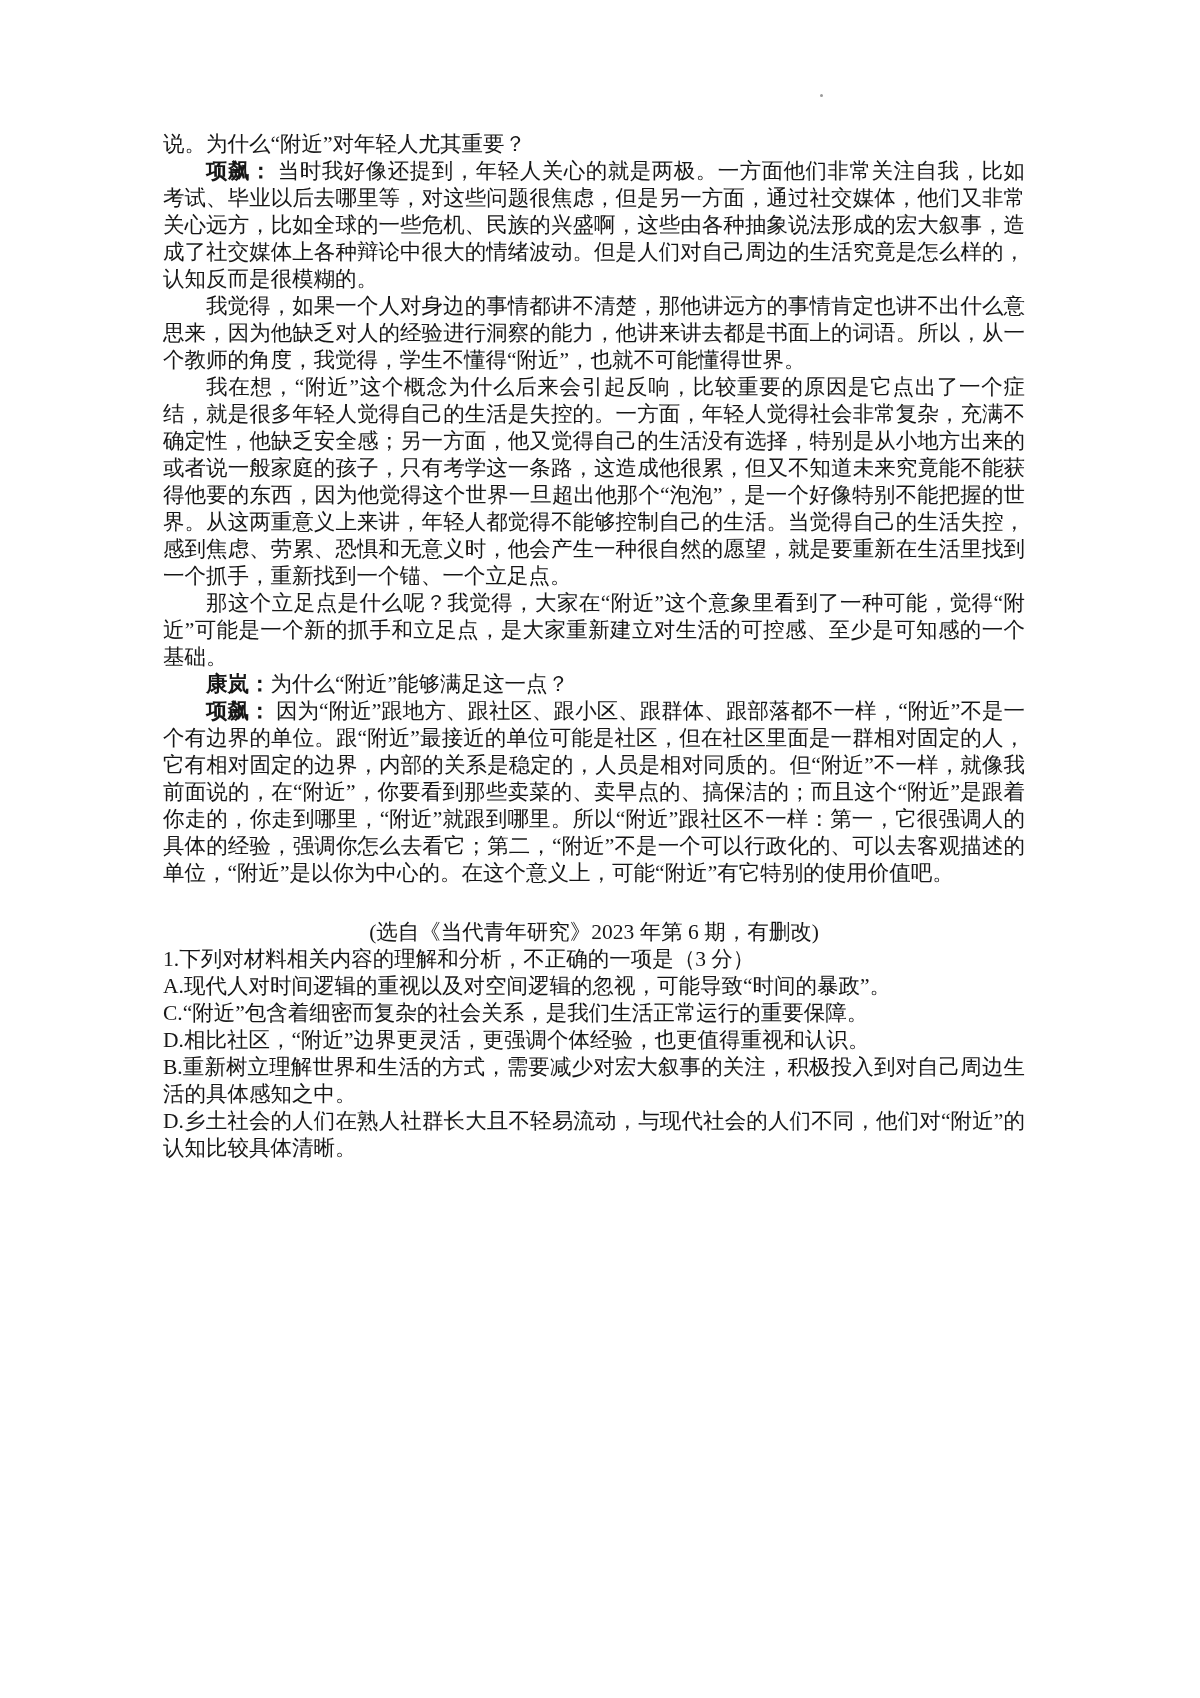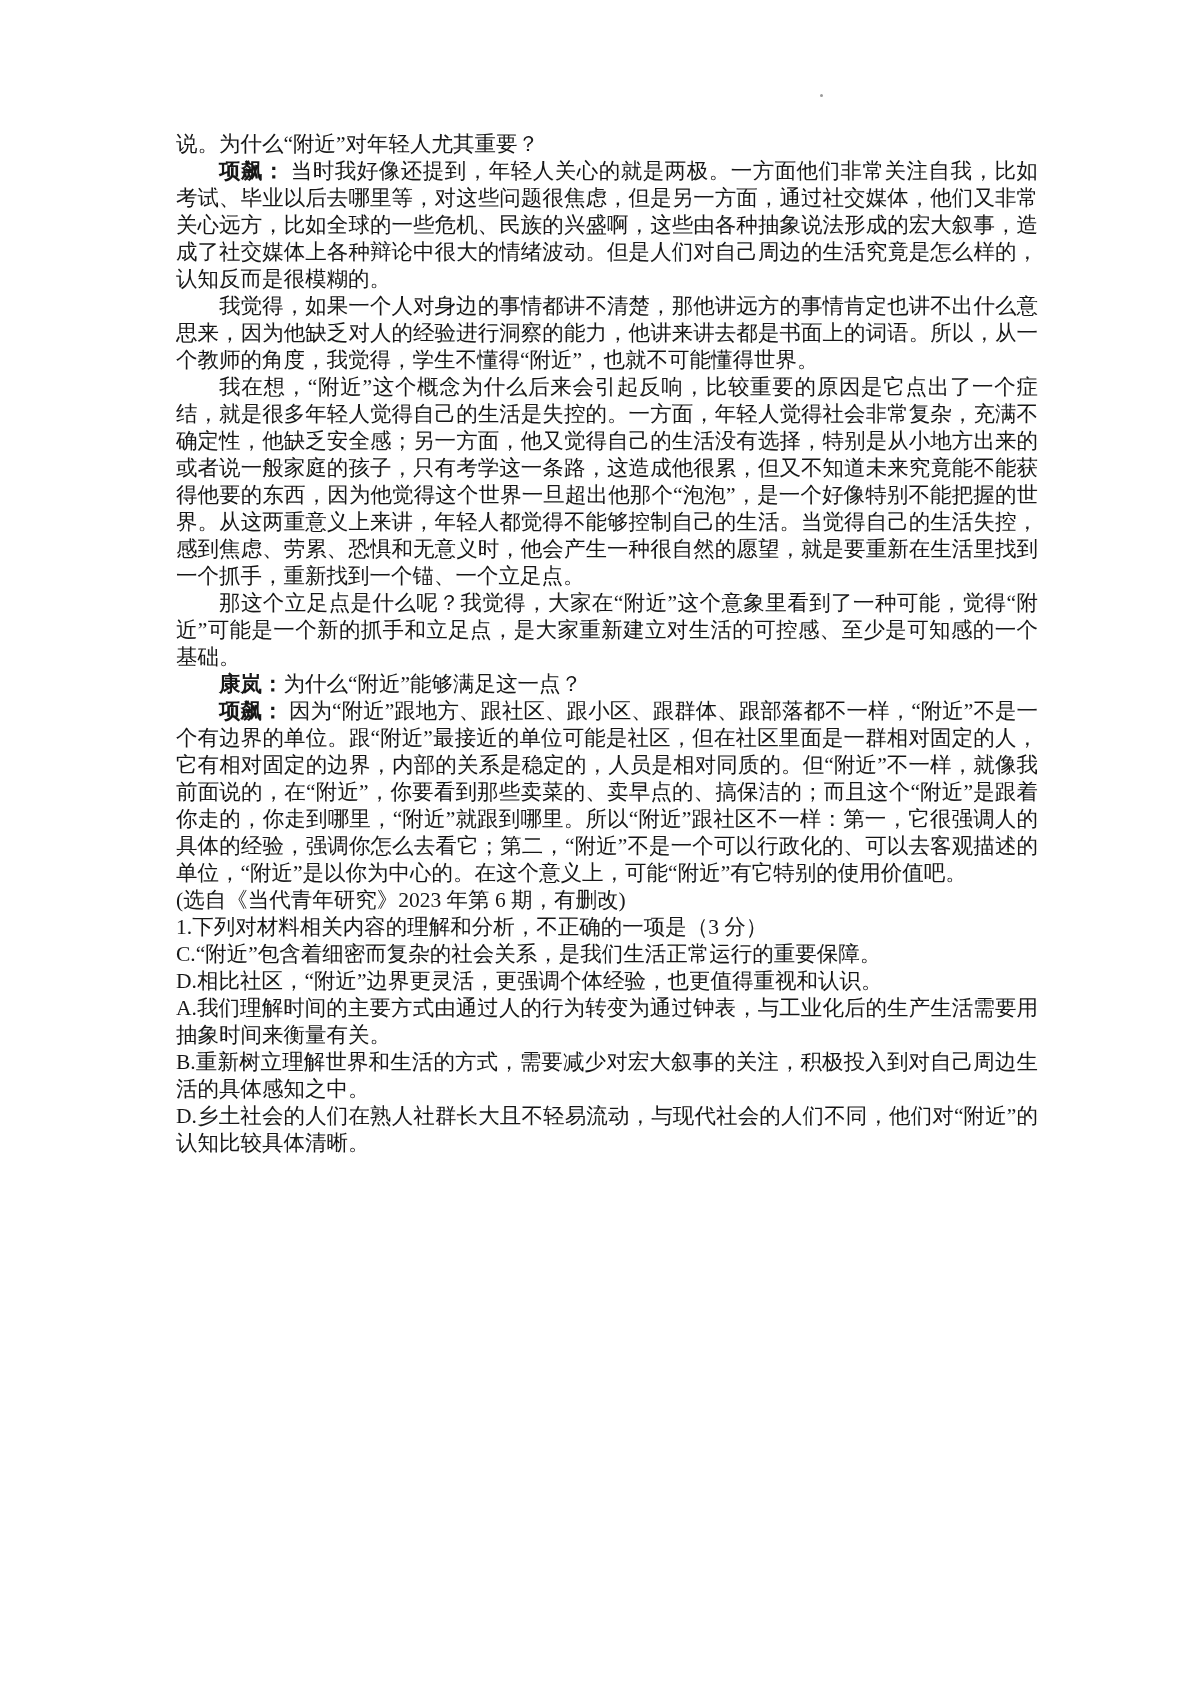--- a/index.html
+++ b/index.html
@@ -11,38 +11,39 @@
     position: relative;
     width: 1200px;
     height: 1698px;
     background: #ffffff;
     color: #171717;
     font-family: "Liberation Serif", "DejaVu Serif", serif;
     overflow: hidden;
   }
   .text-block {
     position: absolute;
-    left: 176px;
+    left: 163px;
     top: 131px;
     width: 862px;
     font-size: 21.5px;
     line-height: 27px;
   }
   .par {
     margin: 0;
     text-align: justify;
     text-justify: inter-ideograph;
     word-break: break-all;
   }
   .par.dialogue,
   .par.indent {
     text-indent: 2em;
   }
   .par.source {
-    text-align: left;
+    text-align: center;
+    margin-top: 32px;
   }
   .speaker {
     font-weight: bold;
   }
   .speck {
     position: absolute;
     left: 820px;
     top: 94px;
     width: 3px;
     height: 3px;
@@ -58,19 +59,19 @@
   <div class="text-block">
       <p class="par plain"><span>说。为什么“附近”对年轻人尤其重要？</span></p>
       <p class="par dialogue"><span class="speaker">项飙：</span><span> 当时我好像还提到，年轻人关心的就是两极。一方面他们非常关注自我，比如考试、毕业以后去哪里等，对这些问题很焦虑，但是另一方面，通过社交媒体，他们又非常关心远方，比如全球的一些危机、民族的兴盛啊，这些由各种抽象说法形成的宏大叙事，造成了社交媒体上各种辩论中很大的情绪波动。但是人们对自己周边的生活究竟是怎么样的，认知反而是很模糊的。</span></p>
       <p class="par indent"><span>我觉得，如果一个人对身边的事情都讲不清楚，那他讲远方的事情肯定也讲不出什么意思来，因为他缺乏对人的经验进行洞察的能力，他讲来讲去都是书面上的词语。所以，从一个教师的角度，我觉得，学生不懂得“附近”，也就不可能懂得世界。</span></p>
       <p class="par indent"><span>我在想，“附近”这个概念为什么后来会引起反响，比较重要的原因是它点出了一个症结，就是很多年轻人觉得自己的生活是失控的。一方面，年轻人觉得社会非常复杂，充满不确定性，他缺乏安全感；另一方面，他又觉得自己的生活没有选择，特别是从小地方出来的或者说一般家庭的孩子，只有考学这一条路，这造成他很累，但又不知道未来究竟能不能获得他要的东西，因为他觉得这个世界一旦超出他那个“泡泡”，是一个好像特别不能把握的世界。从这两重意义上来讲，年轻人都觉得不能够控制自己的生活。当觉得自己的生活失控，感到焦虑、劳累、恐惧和无意义时，他会产生一种很自然的愿望，就是要重新在生活里找到一个抓手，重新找到一个锚、一个立足点。</span></p>
       <p class="par indent"><span>那这个立足点是什么呢？我觉得，大家在“附近”这个意象里看到了一种可能，觉得“附近”可能是一个新的抓手和立足点，是大家重新建立对生活的可控感、至少是可知感的一个基础。</span></p>
       <p class="par dialogue"><span class="speaker">康岚：</span><span>为什么“附近”能够满足这一点？</span></p>
       <p class="par dialogue"><span class="speaker">项飙：</span><span> 因为“附近”跟地方、跟社区、跟小区、跟群体、跟部落都不一样，“附近”不是一个有边界的单位。跟“附近”最接近的单位可能是社区，但在社区里面是一群相对固定的人，它有相对固定的边界，内部的关系是稳定的，人员是相对同质的。但“附近”不一样，就像我前面说的，在“附近”，你要看到那些卖菜的、卖早点的、搞保洁的；而且这个“附近”是跟着你走的，你走到哪里，“附近”就跟到哪里。所以“附近”跟社区不一样：第一，它很强调人的具体的经验，强调你怎么去看它；第二，“附近”不是一个可以行政化的、可以去客观描述的单位，“附近”是以你为中心的。在这个意义上，可能“附近”有它特别的使用价值吧。</span></p>
       <p class="par source"><span>(选自《当代青年研究》2023 年第 6 期，有删改)</span></p>
       <p class="par question"><span>1.下列对材料相关内容的理解和分析，不正确的一项是（3 分）</span></p>
+      <p class="par option"><span>A.现代人对时间逻辑的重视以及对空间逻辑的忽视，可能导致“时间的暴政”。</span></p>
       <p class="par option"><span>C.“附近”包含着细密而复杂的社会关系，是我们生活正常运行的重要保障。</span></p>
       <p class="par option"><span>D.相比社区，“附近”边界更灵活，更强调个体经验，也更值得重视和认识。</span></p>
-      <p class="par option"><span>A.我们理解时间的主要方式由通过人的行为转变为通过钟表，与工业化后的生产生活需要用抽象时间来衡量有关。</span></p>
       <p class="par option"><span>B.重新树立理解世界和生活的方式，需要减少对宏大叙事的关注，积极投入到对自己周边生活的具体感知之中。</span></p>
       <p class="par option"><span>D.乡土社会的人们在熟人社群长大且不轻易流动，与现代社会的人们不同，他们对“附近”的认知比较具体清晰。</span></p>
     </div>
 </div>
 
 </body></html>

